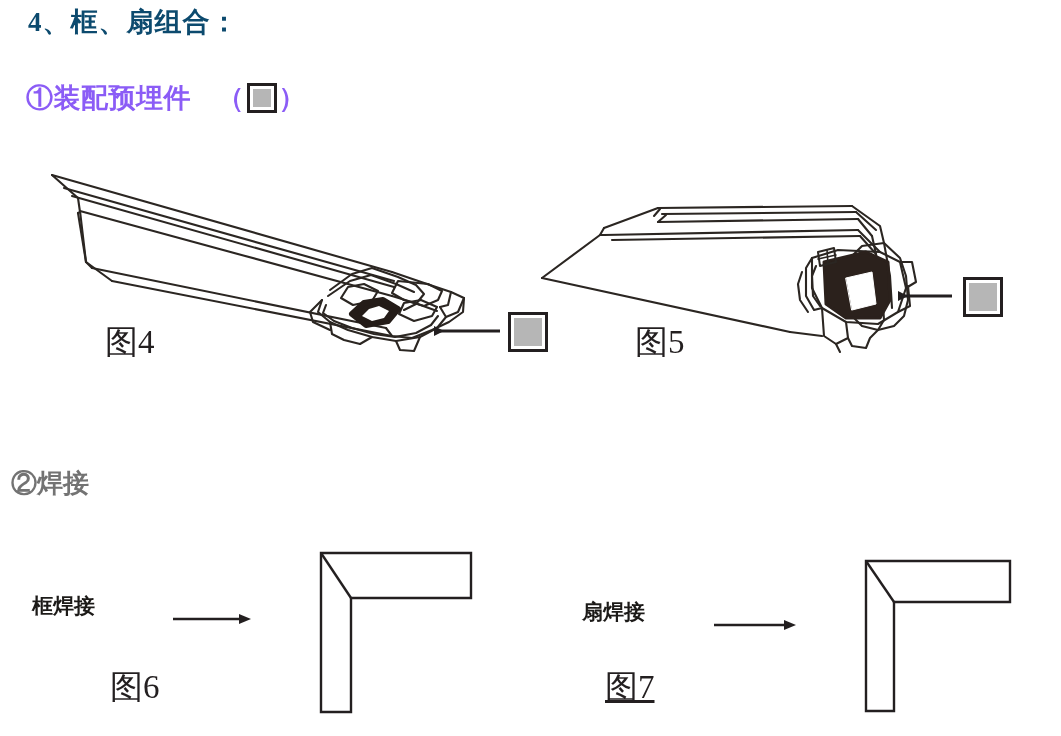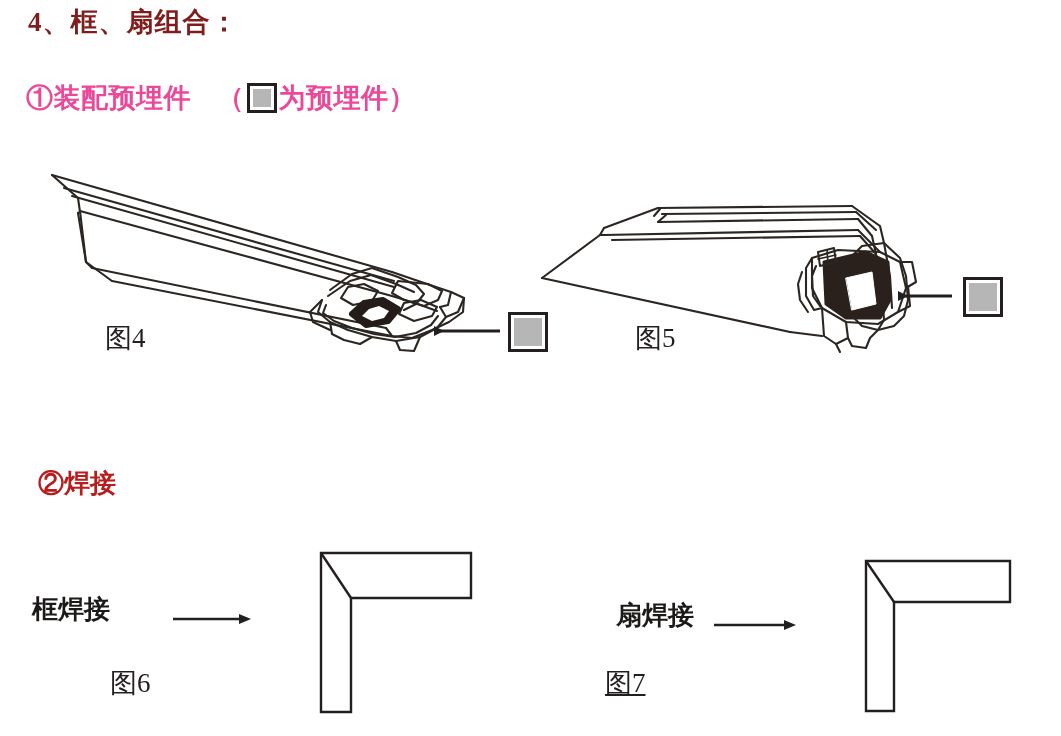--- a/index.html
+++ b/index.html
@@ -22,64 +22,64 @@
   }
 
   
   .heading-main {
     position: absolute;
     left: 28px;
     top: 4px;
     font-size: 27px;
     font-weight: 700;
     letter-spacing: 1px;
-    color: #7f1d1d;
+    color: #0c4a6e;
     white-space: nowrap;
   }
   .heading-sub {
     position: absolute;
     left: 26px;
     top: 80px;
     font-size: 27px;
     font-weight: 700;
     letter-spacing: 0.5px;
-    color: #ec4899;
+    color: #8b5cf6;
     white-space: nowrap;
     display: flex;
     align-items: center;
   }
   .heading-sub .gap {
     display: inline-block;
     width: 26px;
   }
   .heading-sub .paren {
     font-size: 27px;
   }
 
   .heading-weld {
     position: absolute;
-    left: 38px;
+    left: 11px;
     top: 466px;
     font-size: 26px;
     font-weight: 700;
-    color: #b91c1c;
+    color: #737373;
     white-space: nowrap;
   }
 
   .fig-label {
     position: absolute;
-    font-size: 27px;
+    font-size: 33px;
     color: #231f20;
     white-space: nowrap;
     font-family: "Liberation Serif", "DejaVu Serif", serif;
   }
 
   .weld-label {
     position: absolute;
-    font-size: 26px;
+    font-size: 21px;
     font-weight: 700;
     color: #1c1a18;
     white-space: nowrap;
     font-family: "Liberation Sans", sans-serif;
   }
 
   
   .swatch {
     position: absolute;
     box-sizing: border-box;
@@ -129,21 +129,20 @@
 
   <div class="heading-main">4、框、扇组合：</div>
 
   <div class="heading-sub">
     <span>①装配预埋件</span>
     <span class="gap"></span>
     <span class="paren">（</span>
     <span class="swatch-inline">
         <i></i>
       </span>
-    <span>为预埋件</span>
     <span class="paren">）</span>
   </div>
 
   <div class="heading-weld">②焊接</div>
 
   <svg class="svg-layer" viewBox="0 0 1061 736" xmlns="http://www.w3.org/2000/svg">
     <defs>
       <marker id="arrowL" markerWidth="12" markerHeight="12" refX="10" refY="5" orient="auto" markerUnits="userSpaceOnUse">
         <path d="M10,0 L10,10 L0,5 Z" fill="#231f20"></path>
       </marker>
@@ -292,15 +291,15 @@
   <div class="fig-label" style="left:105px; top:320px;">图4</div>
 
   <div class="fig-label" style="left:605px; top:320px;margin-left:30px;">图5</div>
 
   <div class="fig-label" style="left:110px; top:665px;text-align:right;">图6</div>
 
   <div class="fig-label" style="left:605px; top:665px;text-decoration:underline;">图7</div>
 
   <div class="weld-label" style="left:32px; top:592px;">框焊接</div>
 
-  <div class="weld-label" style="left:582px; top:598px;margin-left:34px;">扇焊接</div>
+  <div class="weld-label" style="left:582px; top:598px;">扇焊接</div>
 
 </div>
 
 </body></html>

